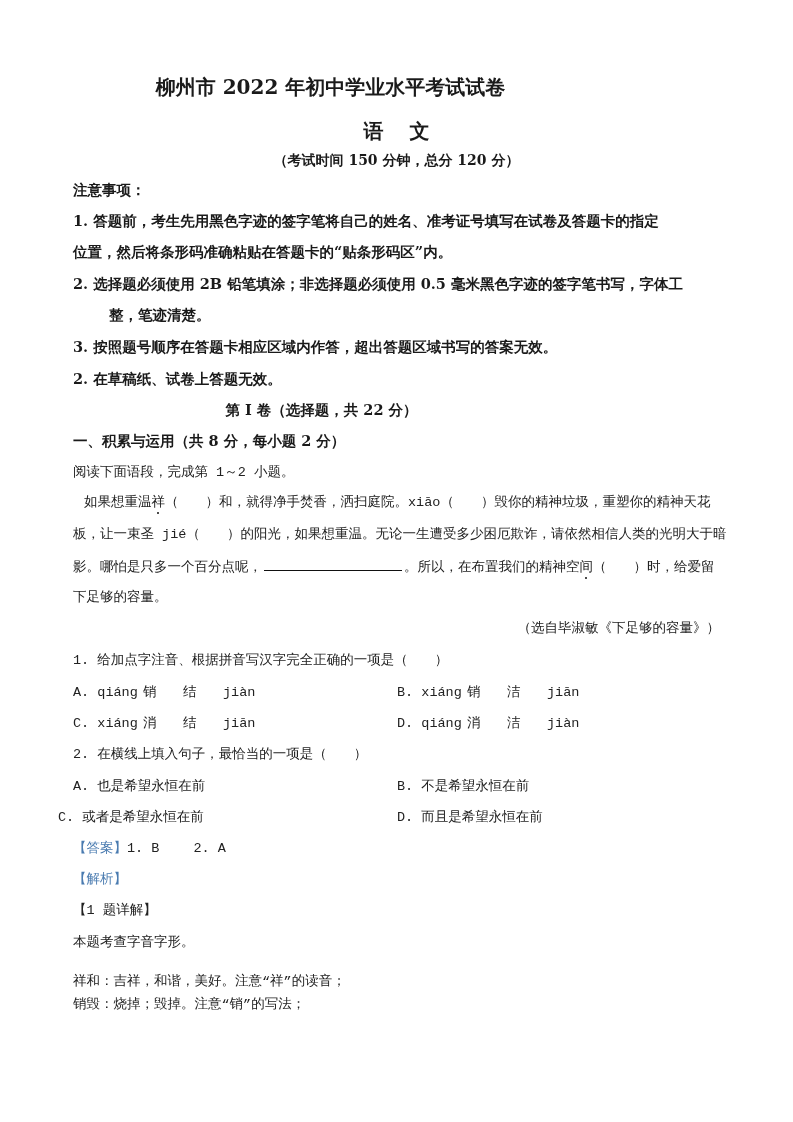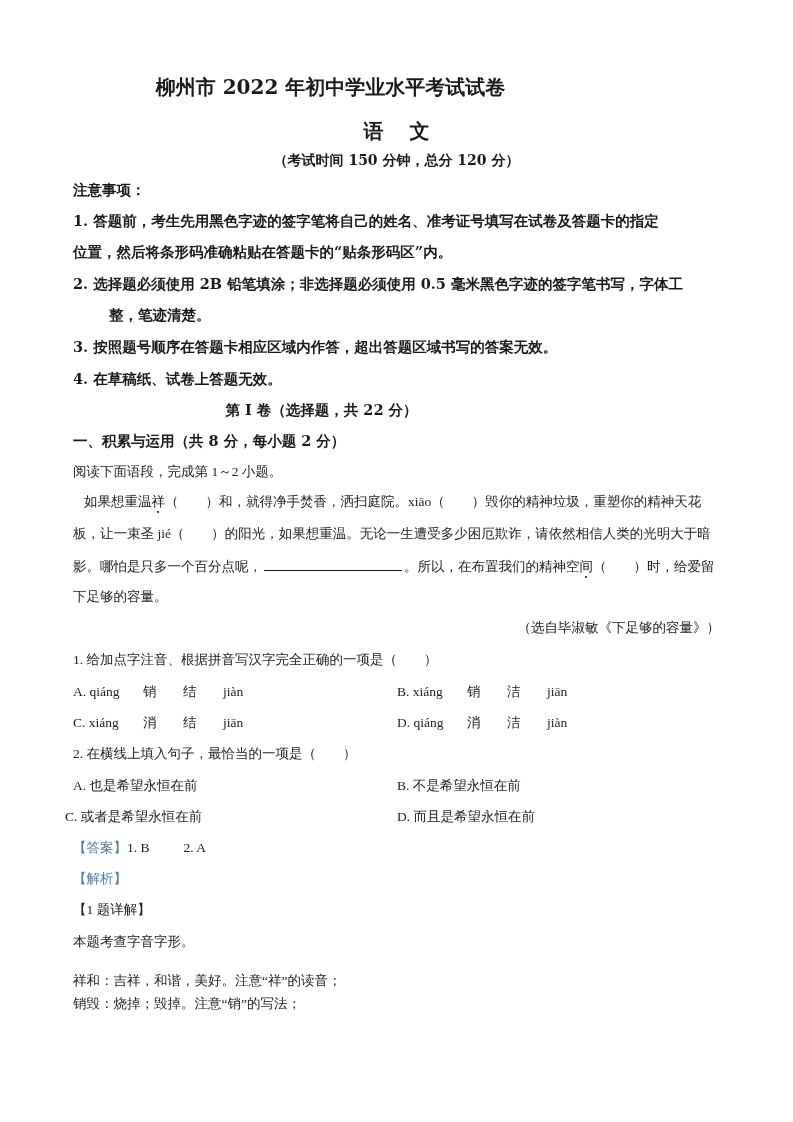--- a/index.html
+++ b/index.html
@@ -3,21 +3,21 @@
 <meta charset="utf-8">
 <style>
   html, body { margin:0; padding:0; background:#ffffff; }
   body { width:793px; height:1122px; position:relative; overflow:hidden; color:#1a1a1a;
          font-family:"DejaVu Serif", serif; }
   .abs { position:absolute; white-space:nowrap; }
   .title { left:0; width:661px; text-align:center; top:74px; font-size:20px; font-weight:bold; }
   .subject { left:0; width:793px; text-align:center; top:118px; font-size:20px; font-weight:bold; letter-spacing:26px; padding-left:26px; box-sizing:border-box; }
   .meta { left:0; width:793px; text-align:center; top:152px; font-size:14px; font-weight:bold; }
   .bold14 { font-size:14.5px; font-weight:bold; }
-  .para { font-family:Liberation Serif, serif; font-size:13.5px; color:#222; }
+  .para { font-family:Liberation Mono, monospace; font-size:13.5px; color:#222; }
   .blank { display:inline-block; width:138px; border-bottom:1px solid #111; height:14px; vertical-align:baseline; margin:0 2px; }
   .dot { position:relative; }
   .dot::after { content:""; position:absolute; left:50%; bottom:-4px; width:2px; height:2px; background:#111; border-radius:50%; transform:translateX(-50%); }
   .blue { color:#4a7bb0; }
   .sec-title { left:0; width:643px; text-align:center; top:401px; font-size:14.5px; font-weight:bold; }
 </style>
 </head>
 <body>
 
 <div>
@@ -25,21 +25,21 @@
   <div class="abs title">柳州市 2022 年初中学业水平考试试卷</div>
   <div class="abs subject">语文</div>
   <div class="abs meta">（考试时间 150 分钟，总分 120 分）</div>
 
   <div class="abs bold14" style="left:73px; top:181px;">注意事项：</div>
   <div class="abs bold14" style="left:73px; top:212px;">1. 答题前，考生先用黑色字迹的签字笔将自己的姓名、准考证号填写在试卷及答题卡的指定</div>
   <div class="abs bold14" style="left:73px; top:243px;">位置，然后将条形码准确粘贴在答题卡的“贴条形码区”内。</div>
   <div class="abs bold14" style="left:73px; top:275px;">2. 选择题必须使用 2B 铅笔填涂；非选择题必须使用 0.5 毫米黑色字迹的签字笔书写，字体工</div>
   <div class="abs bold14" style="left:73px; top:306px;margin-left:36px;">整，笔迹清楚。</div>
   <div class="abs bold14" style="left:73px; top:338px;">3. 按照题号顺序在答题卡相应区域内作答，超出答题区域书写的答案无效。</div>
-  <div class="abs bold14" style="left:73px; top:370px;">4. 在草稿纸、试卷上答题无效。</div>
+  <div class="abs bold14" style="left:73px; top:370px;">2. 在草稿纸、试卷上答题无效。</div>
 
   <div class="abs sec-title">第 Ⅰ 卷（选择题，共 22 分）</div>
 
   <div class="abs bold14" style="left:73px; top:432px;">一、积累与运用（共 8 分，每小题 2 分）</div>
   <div class="abs para" style="left:73px; top:463px;">阅读下面语段，完成第 1～2 小题。</div>
 
   <div class="abs para" style="left:84px; top:493px;"><span>如果想重温</span><span class="dot">祥</span><span>（　　）和，就得净手焚香，洒扫庭院。xiāo（　　）毁你的精神垃圾，重塑你的精神天花</span></div>
   <div class="abs para" style="left:73px; top:525px;">板，让一束圣 jié（　　）的阳光，如果想重温。无论一生遭受多少困厄欺诈，请依然相信人类的光明大于暗</div>
   <div class="abs para" style="left:73px; top:556px;"><span>影。哪怕是只多一个百分点呢，</span><span class="blank"></span><span>。所以，在布置我们的精神空</span><span class="dot">间</span><span>（　　）时，给爱留</span></div>
   <div class="abs para" style="left:73px; top:588px;">下足够的容量。</div>
@@ -57,21 +57,21 @@
     <span style="display:inline-block; width:70px;">C. xiáng</span><span style="display:inline-block; width:40px;">消</span><span style="display:inline-block; width:40px;">结</span><span>jiān</span>
   </div>
   <div class="abs para" style="left:397px; top:714px;">
     <span style="display:inline-block; width:70px;">D. qiáng</span><span style="display:inline-block; width:40px;">消</span><span style="display:inline-block; width:40px;">洁</span><span>jiàn</span>
   </div>
 
   <div class="abs para" style="left:73px; top:745px;">2. 在横线上填入句子，最恰当的一项是（　　）</div>
 
   <div class="abs para" style="left:73px; top:777px;"><span>A.</span> <span>也是希望永恒在前</span></div>
   <div class="abs para" style="left:397px; top:777px;"><span>B.</span> <span>不是希望永恒在前</span></div>
-  <div class="abs para" style="left:65px; top:808px;"><span>C.</span> <span>或者是希望永恒在前</span></div>
+  <div class="abs para" style="left:58px; top:808px;"><span>C.</span> <span>或者是希望永恒在前</span></div>
   <div class="abs para" style="left:397px; top:808px;"><span>D.</span> <span>而且是希望永恒在前</span></div>
 
   <div class="abs para" style="left:73px; top:839px;"><span class="blue">【答案】</span><span>1. B</span><span style="display:inline-block; width:34px;"></span><span>2. A</span></div>
 
   <div class="abs para blue" style="left:73px; top:870px;">【解析】</div>
   <div class="abs para" style="left:73px; top:901px;">【1 题详解】</div>
   <div class="abs para" style="left:73px; top:933px;">本题考查字音字形。</div>
   <div class="abs para" style="left:73px; top:972px;">祥和：吉祥，和谐，美好。注意“祥”的读音；</div>
   <div class="abs para" style="left:73px; top:995px;">销毁：烧掉；毁掉。注意“销”的写法；</div>
 

